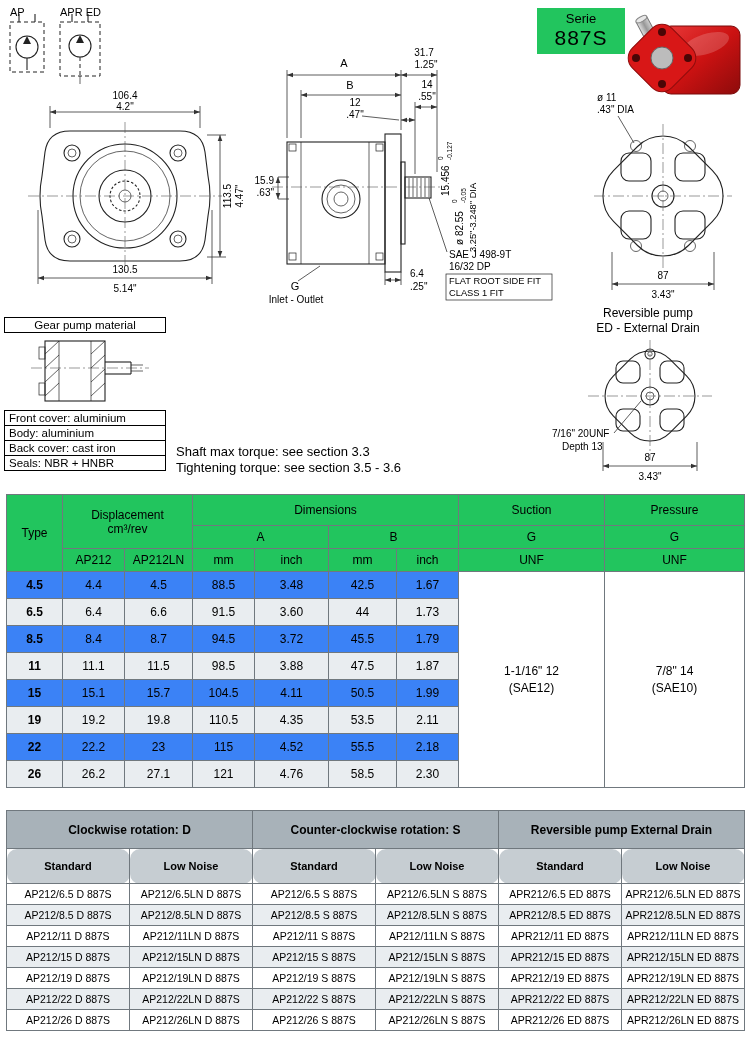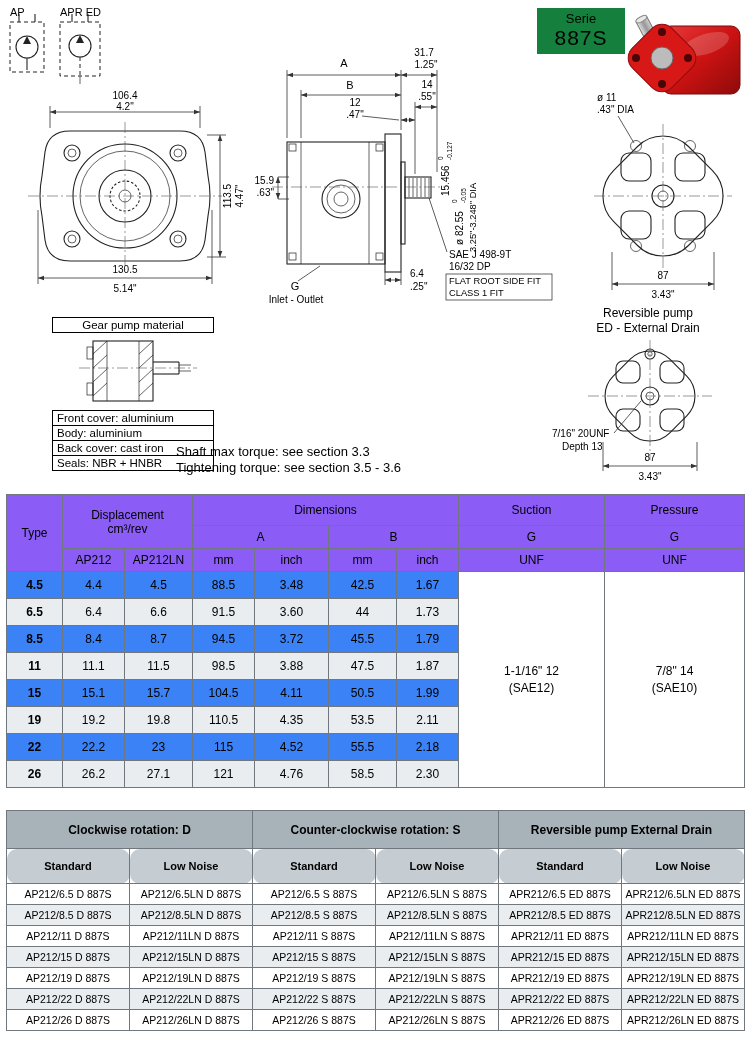--- a/index.html
+++ b/index.html
@@ -13,33 +13,33 @@
   .cl{stroke:#555;stroke-width:.6;fill:none;stroke-dasharray:11 3 2 3;}
   .dim{stroke:#333;stroke-width:.8;fill:none;}
   .dtext{font-size:10px;}
   .dtext9{font-size:9.3px;}
   .dtexts{font-size:6.5px;}
   .lbl{font-size:11px;}
   .mid{text-anchor:middle;}
   .end{text-anchor:end;}
   .ttl{font-size:12px;}
   
-  .serie-badge{position:absolute;left:537px;top:8px;width:88px;height:46px;background:#15803d;text-align:center;}
+  .serie-badge{position:absolute;left:537px;top:8px;width:88px;height:46px;background:#22c55e;text-align:center;}
   .serie-label{font-size:13px;padding-top:3px;}
   .serie-value{font-size:21px;letter-spacing:1px;}
   
-  .material-box{position:absolute;left:4px;top:317px;width:162px;margin-left:48px;}
+  .material-box{position:absolute;left:4px;top:317px;width:162px;}
   .material-title{border:1px solid #000;text-align:center;font-size:11.5px;padding:1px 0;}
   .material-sketch{display:block;margin:1px auto;}
   .material-item{border:1px solid #000;margin-top:-1px;font-size:11.5px;padding:1px 4px;}
   
   .notes{position:absolute;left:176px;top:444px;font-size:13px;line-height:16px;}
   
   .main-table{position:absolute;left:6px;top:494px;width:738px;border-collapse:collapse;table-layout:fixed;}
-  .main-table th{background:#8b5cf6;border:1px solid #70787e;font-weight:normal;font-size:12px;padding:2px;}
+  .main-table th{background:#22c55e;border:1px solid #70787e;font-weight:normal;font-size:12px;padding:2px;}
   .main-table thead tr:nth-child(1) th{height:26px;}
   .main-table thead tr:nth-child(2) th{height:18px;}
   .main-table thead tr:nth-child(3) th{height:18px;}
   .main-table td{border:1px solid #70787e;font-size:12px;text-align:center;height:26px;padding:0 2px;background:#3b82f6;}
   .main-table tbody tr:nth-child(even) td{background:#e9edf0;}
   .main-table tbody td:first-child{font-weight:bold;}
   .main-table td.gcell{background:#fff !important;line-height:17px;}
   
   .order-table{position:absolute;left:6px;top:810px;width:738px;border-collapse:collapse;table-layout:fixed;}
   .order-table th{border:1px solid #70787e;padding:8px;}

